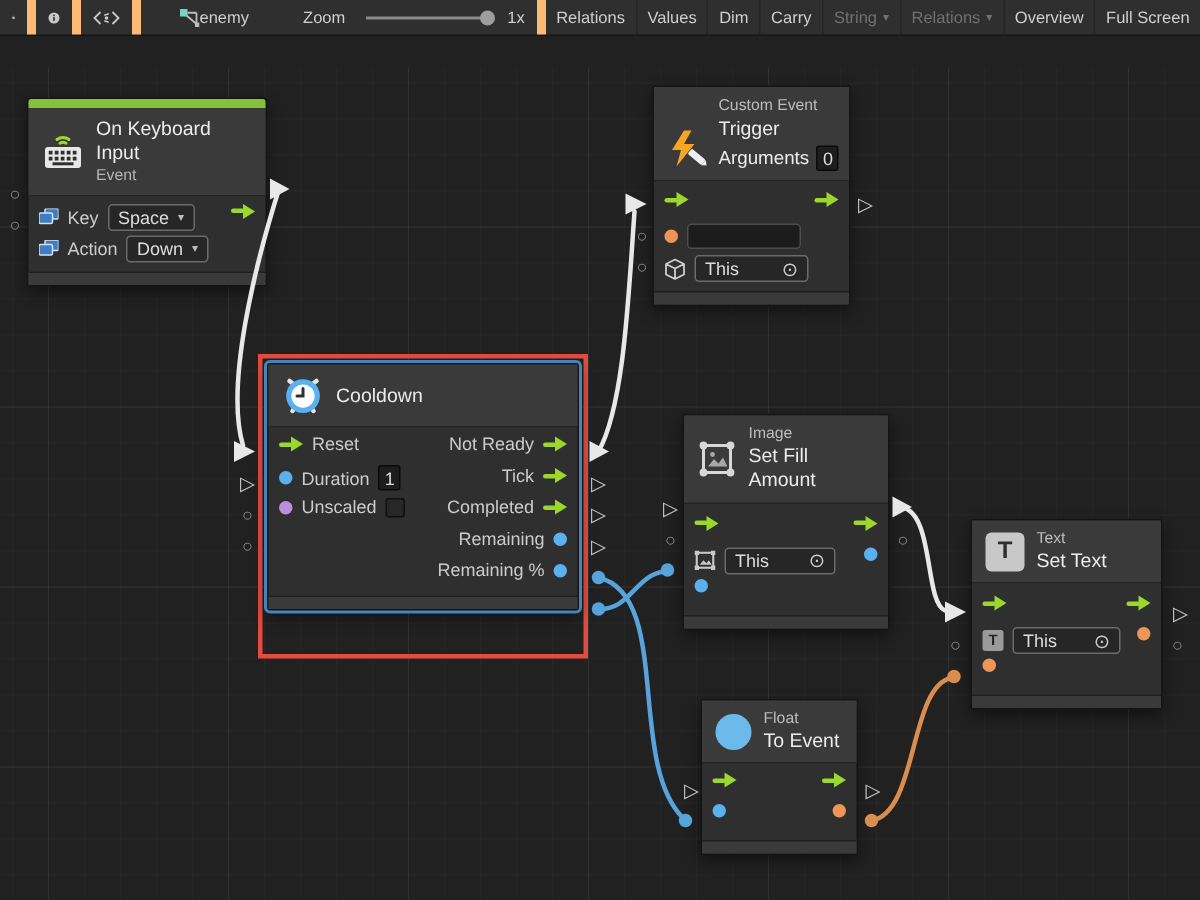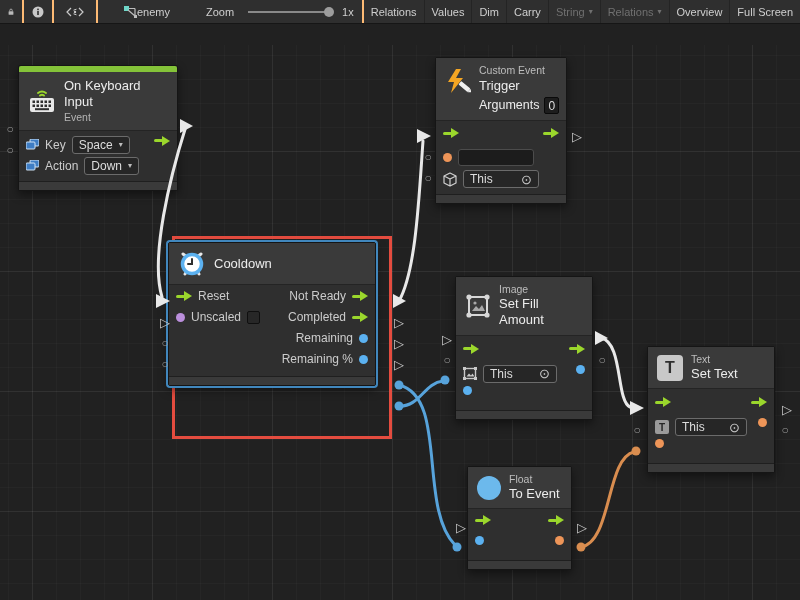--- a/index.html
+++ b/index.html
@@ -8,21 +8,21 @@
 
   
   .titlebar{height:20px;background:#1b1b1b;display:flex;align-items:stretch;position:relative;}
   .tab{width:112px;background:#2d2d2d;display:flex;align-items:center;gap:5px;padding:0 8px;position:relative;}
   .tab-accent{position:absolute;top:0;left:0;width:112px;height:2px;background:#3f74c8;}
   .tab-title{font-size:11.5px;color:#e6e6e6;white-space:nowrap;}
   .win-controls{margin-left:auto;display:flex;align-items:center;gap:10px;padding-right:8px;color:#b8b8b8;font-size:11px;}
 
   
   .toolbar{height:24px;background:#2f2f2f;border-bottom:1px solid #161616;display:flex;align-items:stretch;font-size:11px;color:#cfcfcf;}
-  .tb-cell{display:flex;align-items:center;justify-content:center;border-right:2px solid #fdba74;padding:0 8px;}
+  .tb-cell{display:flex;align-items:center;justify-content:center;border-right:6px solid #fdba74;padding:0 8px;}
   .tb-btn{display:flex;align-items:center;justify-content:center;gap:4px;border-right:1px solid #242424;padding:0 7px;white-space:nowrap;}
   .tb-btn.disabled{color:#707070;}
   .zoom-track{width:84px;height:2px;background:#8a8a8a;position:relative;margin:0 4px;}
   .zoom-handle{position:absolute;right:-2px;top:-4px;width:10px;height:10px;border-radius:50%;background:#9d9d9d;}
   .caret{font-size:8px;line-height:1;color:#bdbdbd;}
   .tb-btn.disabled .caret{color:#707070;}
 
   
   .canvas{position:absolute;top:45px;left:0;width:800px;height:555px;background-color:#212121;
     background-image:
@@ -213,21 +213,21 @@
                 <span>Down</span>
                 <span class="caret">▾</span>
               </span>
           </span>
         </div>
       </div>
       <div class="node-footer"></div>
     </div>
 
     <div class="node" style="left:435px;top:12px;width:132px">
-      <div class="node-header" style="align-items:flex-start">
+      <div class="node-header" style="align-items:flex-end">
         <span class="icon-cell" style="margin-top:4px">
           <svg width="26" height="28" viewBox="0 0 26 28">
               <path d="M11 1L3 14h6l-3 11L18 10h-7l5-9z" fill="#f5a623"></path>
               <g transform="rotate(40 16 18)">
                 <rect x="13" y="14" width="12" height="4.5" rx="1" fill="#efefef"></rect>
                 <path d="M25 14l3 2.2-3 2.3z" fill="#efefef"></path>
               </g>
             </svg>
         </span>
         <div class="titles" style="gap:1px">
@@ -264,40 +264,51 @@
             <span class="dd" style="width:76px;justify-content:space-between">
                 <span>This</span>
                 <span class="target">⊙</span>
               </span>
           </span>
         </div>
       </div>
       <div class="node-footer"></div>
     </div>
 
-    <div class="node selected" style="left:168px;top:197px;width:208px">
+    <div class="node selected" style="left:178px;top:197px;width:208px">
       <div class="node-header" style="min-height:42px">
         <span class="icon-cell">
           <svg width="28" height="28" viewBox="0 0 28 28">
               <path d="M5 4l4 3M23 4l-4 3" stroke="#e8e8e8" stroke-width="3" stroke-linecap="round"></path>
               <path d="M7 24l2-3M21 24l-2-3" stroke="#e8e8e8" stroke-width="3" stroke-linecap="round"></path>
               <circle cx="14" cy="14" r="9.5" fill="#ffffff" stroke="#5bb1f0" stroke-width="3.5"></circle>
               <path d="M14 9v5h-4" stroke="#2f2f2f" stroke-width="2" fill="none" stroke-linecap="round"></path>
             </svg>
         </span>
         <span class="title">Cooldown</span>
       </div>
       <div class="node-body" style="padding-top:4px">
         <div class="prow">
           <span class="pl">
               <span class="farrow"></span>
               <span>Reset</span>
             </span>
           <span class="pr">
               <span>Not Ready</span>
+              <span class="farrow"></span>
+            </span>
+        </div>
+        <div class="prow">
+          <span class="pl">
+              <span class="dot blue"></span>
+              <span>Duration</span>
+              <span class="valbox">1</span>
+            </span>
+          <span class="pr">
+              <span>Tick</span>
               <span class="farrow"></span>
             </span>
         </div>
         <div class="prow">
           <span class="pl">
               <span class="dot purple"></span>
               <span>Unscaled</span>
               <span class="checkbox"></span>
             </span>
           <span class="pr">

